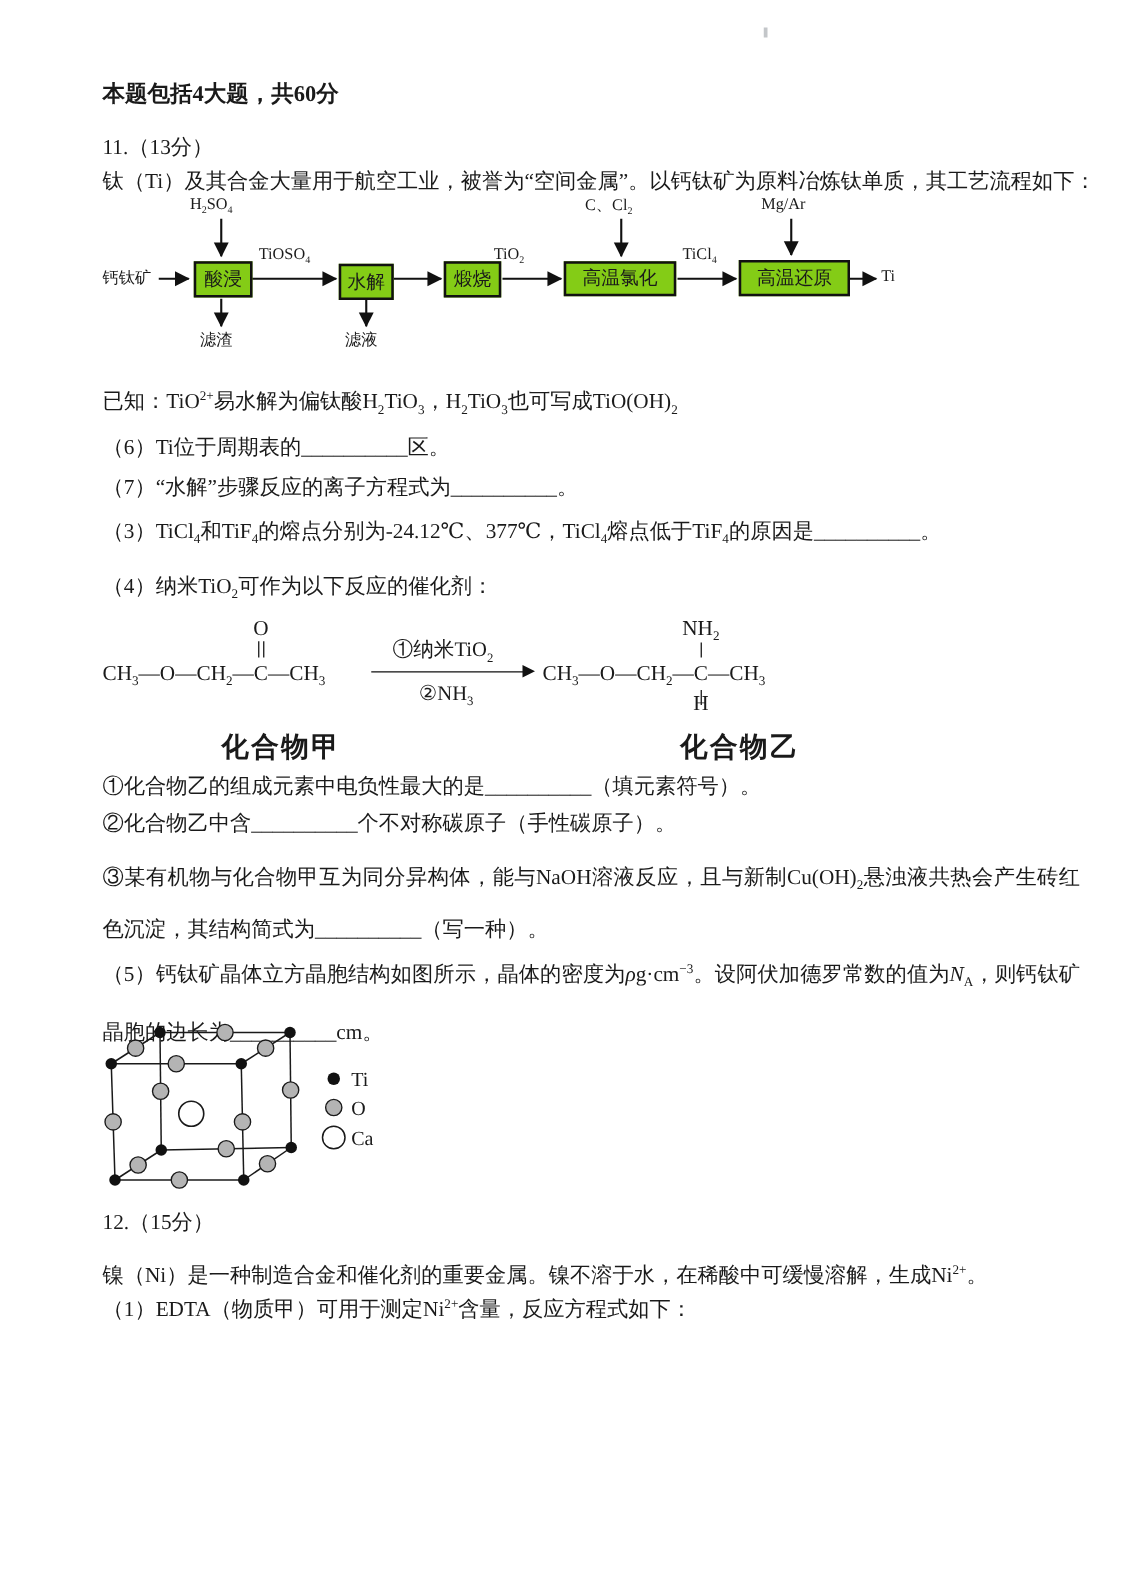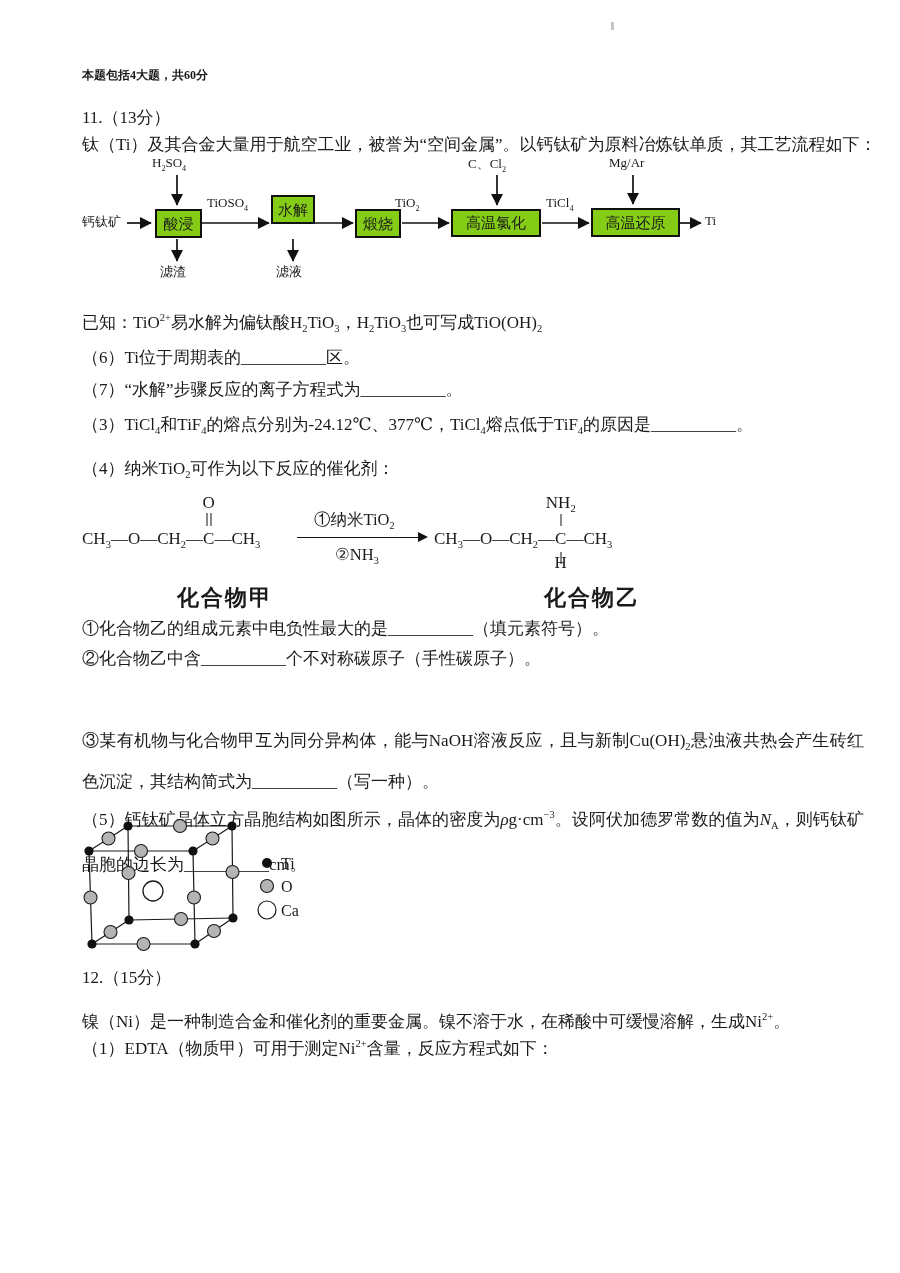--- a/index.html
+++ b/index.html
@@ -2,23 +2,23 @@
 <html><head>
 <meta charset="utf-8">
 <style>
   html,body{margin:0;padding:0;background:#fff;}
   .page{
     position:relative; width:900px; height:1273px; background:#ffffff;
     font-family:"Liberation Serif","DejaVu Serif",serif;
     color:#1a1a1a; overflow:hidden;
   }
   .tline{position:absolute; left:82px; font-size:17px; line-height:22px; white-space:nowrap;}
-  .wrapline{position:absolute; left:82px; width:782px; font-size:17px; text-align:justify;margin-top:39px;}
+  .wrapline{position:absolute; left:82px; width:782px; font-size:17px; text-align:justify;}
   sub{font-size:0.62em;} sup{font-size:0.62em;}
-  .hdr{font-weight:bold; font-size:12px;}
+  .hdr{font-weight:bold; font-size:18px;}
   
   .flow{position:absolute; left:82px; top:155px; width:790px; height:140px;}
   .flow .lbl{position:absolute; font-size:13px; white-space:nowrap;}
   .flow .pbox{
     position:absolute; border:2px solid #111; background:#84cc16;
     font-size:15px; line-height:24px; text-align:center; white-space:nowrap;
     display:flex; align-items:center; justify-content:center;
   }
   .flow svg{position:absolute; left:0; top:0;}
   
@@ -72,21 +72,21 @@
         <line x1="95" y1="84" x2="95" y2="106"></line>
         <line x1="211" y1="84" x2="211" y2="106"></line>
       </g>
     </svg>
     <span class="lbl" style="left:70px;  top:0px;">H<sub>2</sub>SO<sub>4</sub></span>
     <span class="lbl" style="left:386px; top:0px;">C、Cl<sub>2</sub></span>
     <span class="lbl" style="left:527px; top:0px;">Mg/Ar</span>
     <span class="lbl" style="left:0px;   top:58px;">钙钛矿</span>
     <div class="pbox" style="left:73px;  top:54px; width:43px; height:25px;">酸浸</div>
     <span class="lbl" style="left:125px; top:40px;">TiOSO<sub>4</sub></span>
-    <div class="pbox" style="left:189px; top:40px; width:40px; height:25px;">水解</div>
+    <div class="pbox" style="left:189px; top:56px; width:40px; height:25px;">水解</div>
     <div class="pbox" style="left:273px; top:54px; width:42px; height:25px;">煅烧</div>
     <span class="lbl" style="left:313px; top:40px;">TiO<sub>2</sub></span>
     <div class="pbox" style="left:369px; top:54px; width:86px; height:24px;">高温氯化</div>
     <span class="lbl" style="left:464px; top:40px;">TiCl<sub>4</sub></span>
     <div class="pbox" style="left:509px; top:53px; width:85px; height:25px; border-width:2.5px;">高温还原</div>
     <span class="lbl" style="left:623px; top:58px;">Ti</span>
     <span class="lbl" style="left:78px;  top:108px;">滤渣</span>
     <span class="lbl" style="left:194px; top:108px;">滤液</span>
   </div>
 

